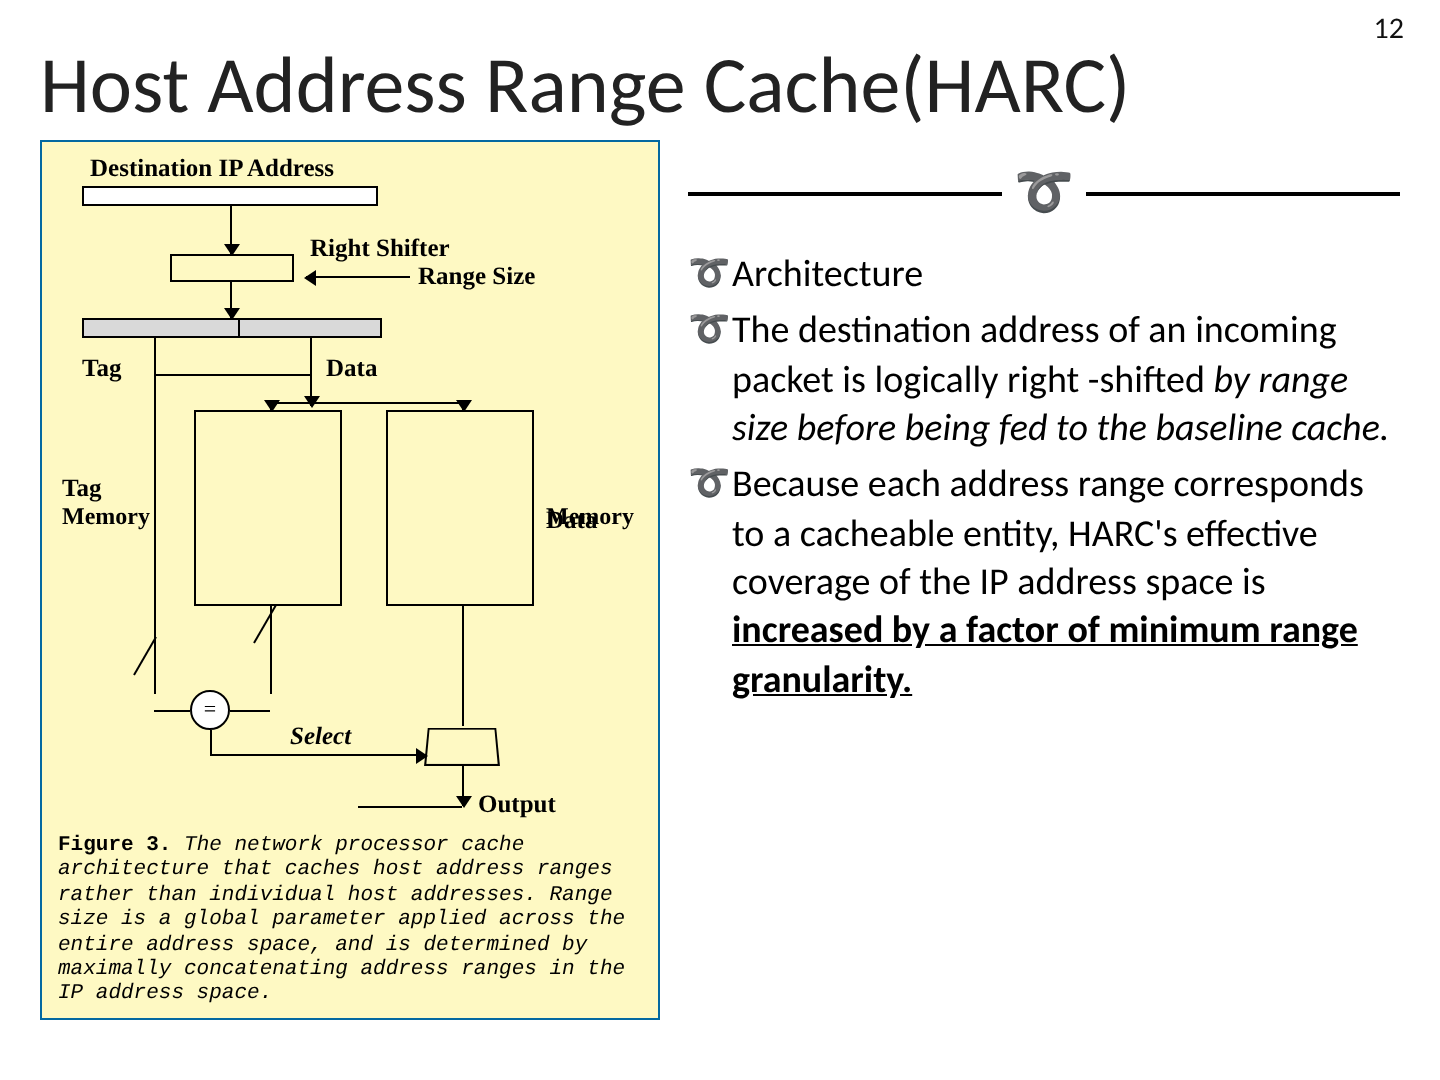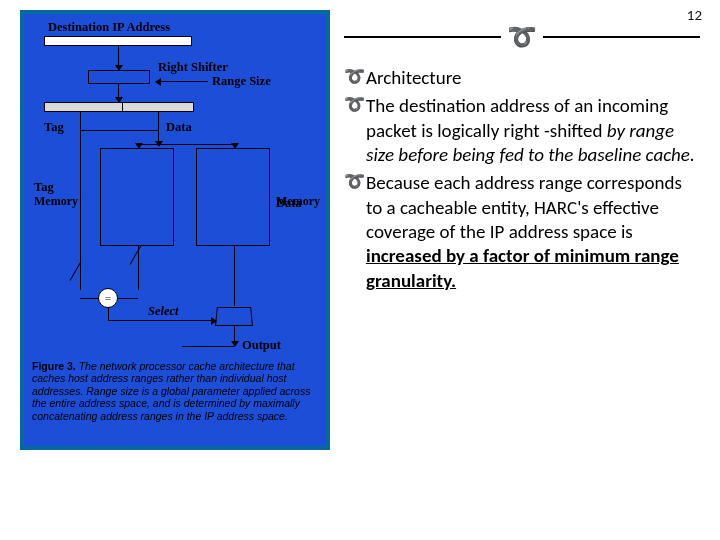--- a/index.html
+++ b/index.html
@@ -1,21 +1,21 @@
 <!DOCTYPE html>
 <html><head>
 <meta charset="utf-8">
 <style>
   * { box-sizing: border-box; margin: 0; padding: 0; }
   html, body { width: 720px; height: 540px; font-family: Calibri, "Segoe UI", sans-serif; background: #fff; color: #000; }
   .slide { position: relative; width: 720px; height: 540px; padding: 10px 20px 14px 20px; }
   .page-num { position: absolute; top: 6px; right: 18px; font-size: 15px; color: #111; }
   .title { font-size: 40px; font-weight: 400; color: #222; line-height: 1.05; margin-top: 12px; margin-bottom: 6px; }
   .content { display: flex; gap: 14px; height: 440px; }
-  .left { flex: 0 0 310px; border: 4px solid #0369a1; background: #1d4ed8; position: relative; padding: 6px 6px 6px 6px; font-family: "Times New Roman", serif; font-size: 13px; }
+  .left { flex: 0 0 310px; border: 1px solid #0369a1; background: #fef9c3; position: relative; padding: 6px 6px 6px 6px; font-family: "Times New Roman", serif; font-size: 13px; }
   .right { flex: 1 1 auto; position: relative; padding-top: 56px; }
   .ornament-row { position: absolute; top: 14px; left: 0; right: 0; height: 26px; display: flex; align-items: center; }
   .orn-line { flex: 1 1 auto; height: 1.4px; background: #000; }
   .orn-glyph { margin: 0 6px; font-size: 24px; color: #000; line-height: 1; }
   .bullets { font-size: 19px; line-height: 1.28; }
   .bullets .item { display: flex; margin-bottom: 4px; }
   .bullets .marker { flex: 0 0 22px; font-size: 17px; line-height: 1.35; color: #000; }
   .bullets .txt { flex: 1 1 auto; }
   .redtxt { color: #000000; }
   .ital { font-style: italic; }
@@ -25,28 +25,29 @@
   .fig-abs { position: absolute; }
   .thin { border: 1px solid #000; }
   .lbl { font-family: "Times New Roman", serif; font-size: 12.5px; font-weight: 700; color: #000; white-space: nowrap; }
   .lbl-sm { font-size: 12px; font-weight: 400; }
   .arrow-down::after { content: ""; position: absolute; left: 50%; bottom: -1px; transform: translateX(-50%); border-left: 4px solid transparent; border-right: 4px solid transparent; border-top: 6px solid #000; }
   .arrow-right::after { content: ""; position: absolute; right: -1px; top: 50%; transform: translateY(-50%); border-top: 4px solid transparent; border-bottom: 4px solid transparent; border-left: 6px solid #000; }
   .vline { width: 1px; background: #000; }
   .hline { height: 1px; background: #000; }
   .slash { width: 22px; height: 1px; background: #000; transform-origin: left center; }
   .circ { width: 20px; height: 20px; border: 1px solid #000; border-radius: 50%; background: #fff; display:flex; align-items:center; justify-content:center; font-family: "Times New Roman", serif; font-size:11px; }
-  .caption { font-family: Liberation Sans, sans-serif; font-size: 10.5px; line-height: 1.18; font-style: italic; color: #000; }
+  .caption { font-family: Liberation Mono, monospace; font-size: 10.5px; line-height: 1.18; font-style: italic; color: #000; }
   .caption b { font-style: normal; font-weight: 700; }
 </style>
 </head>
 <body>
 
 <div class="slide">
   <div class="page-num">12</div>
+  <div class="title">Host Address Range Cache(HARC)</div>
 
   <div class="content">
 
     <div class="left">
       <div class="fig">
 
         <div class="fig-abs lbl" style="left:18px; top:0px;">Destination IP Address</div>
         <div class="fig-abs thin" style="left:14px; top:16px; width:148px; height:10px; background:#fff;"></div>
 
         <div class="fig-abs vline arrow-down" style="left:88px; top:26px; height:24px;"></div>

